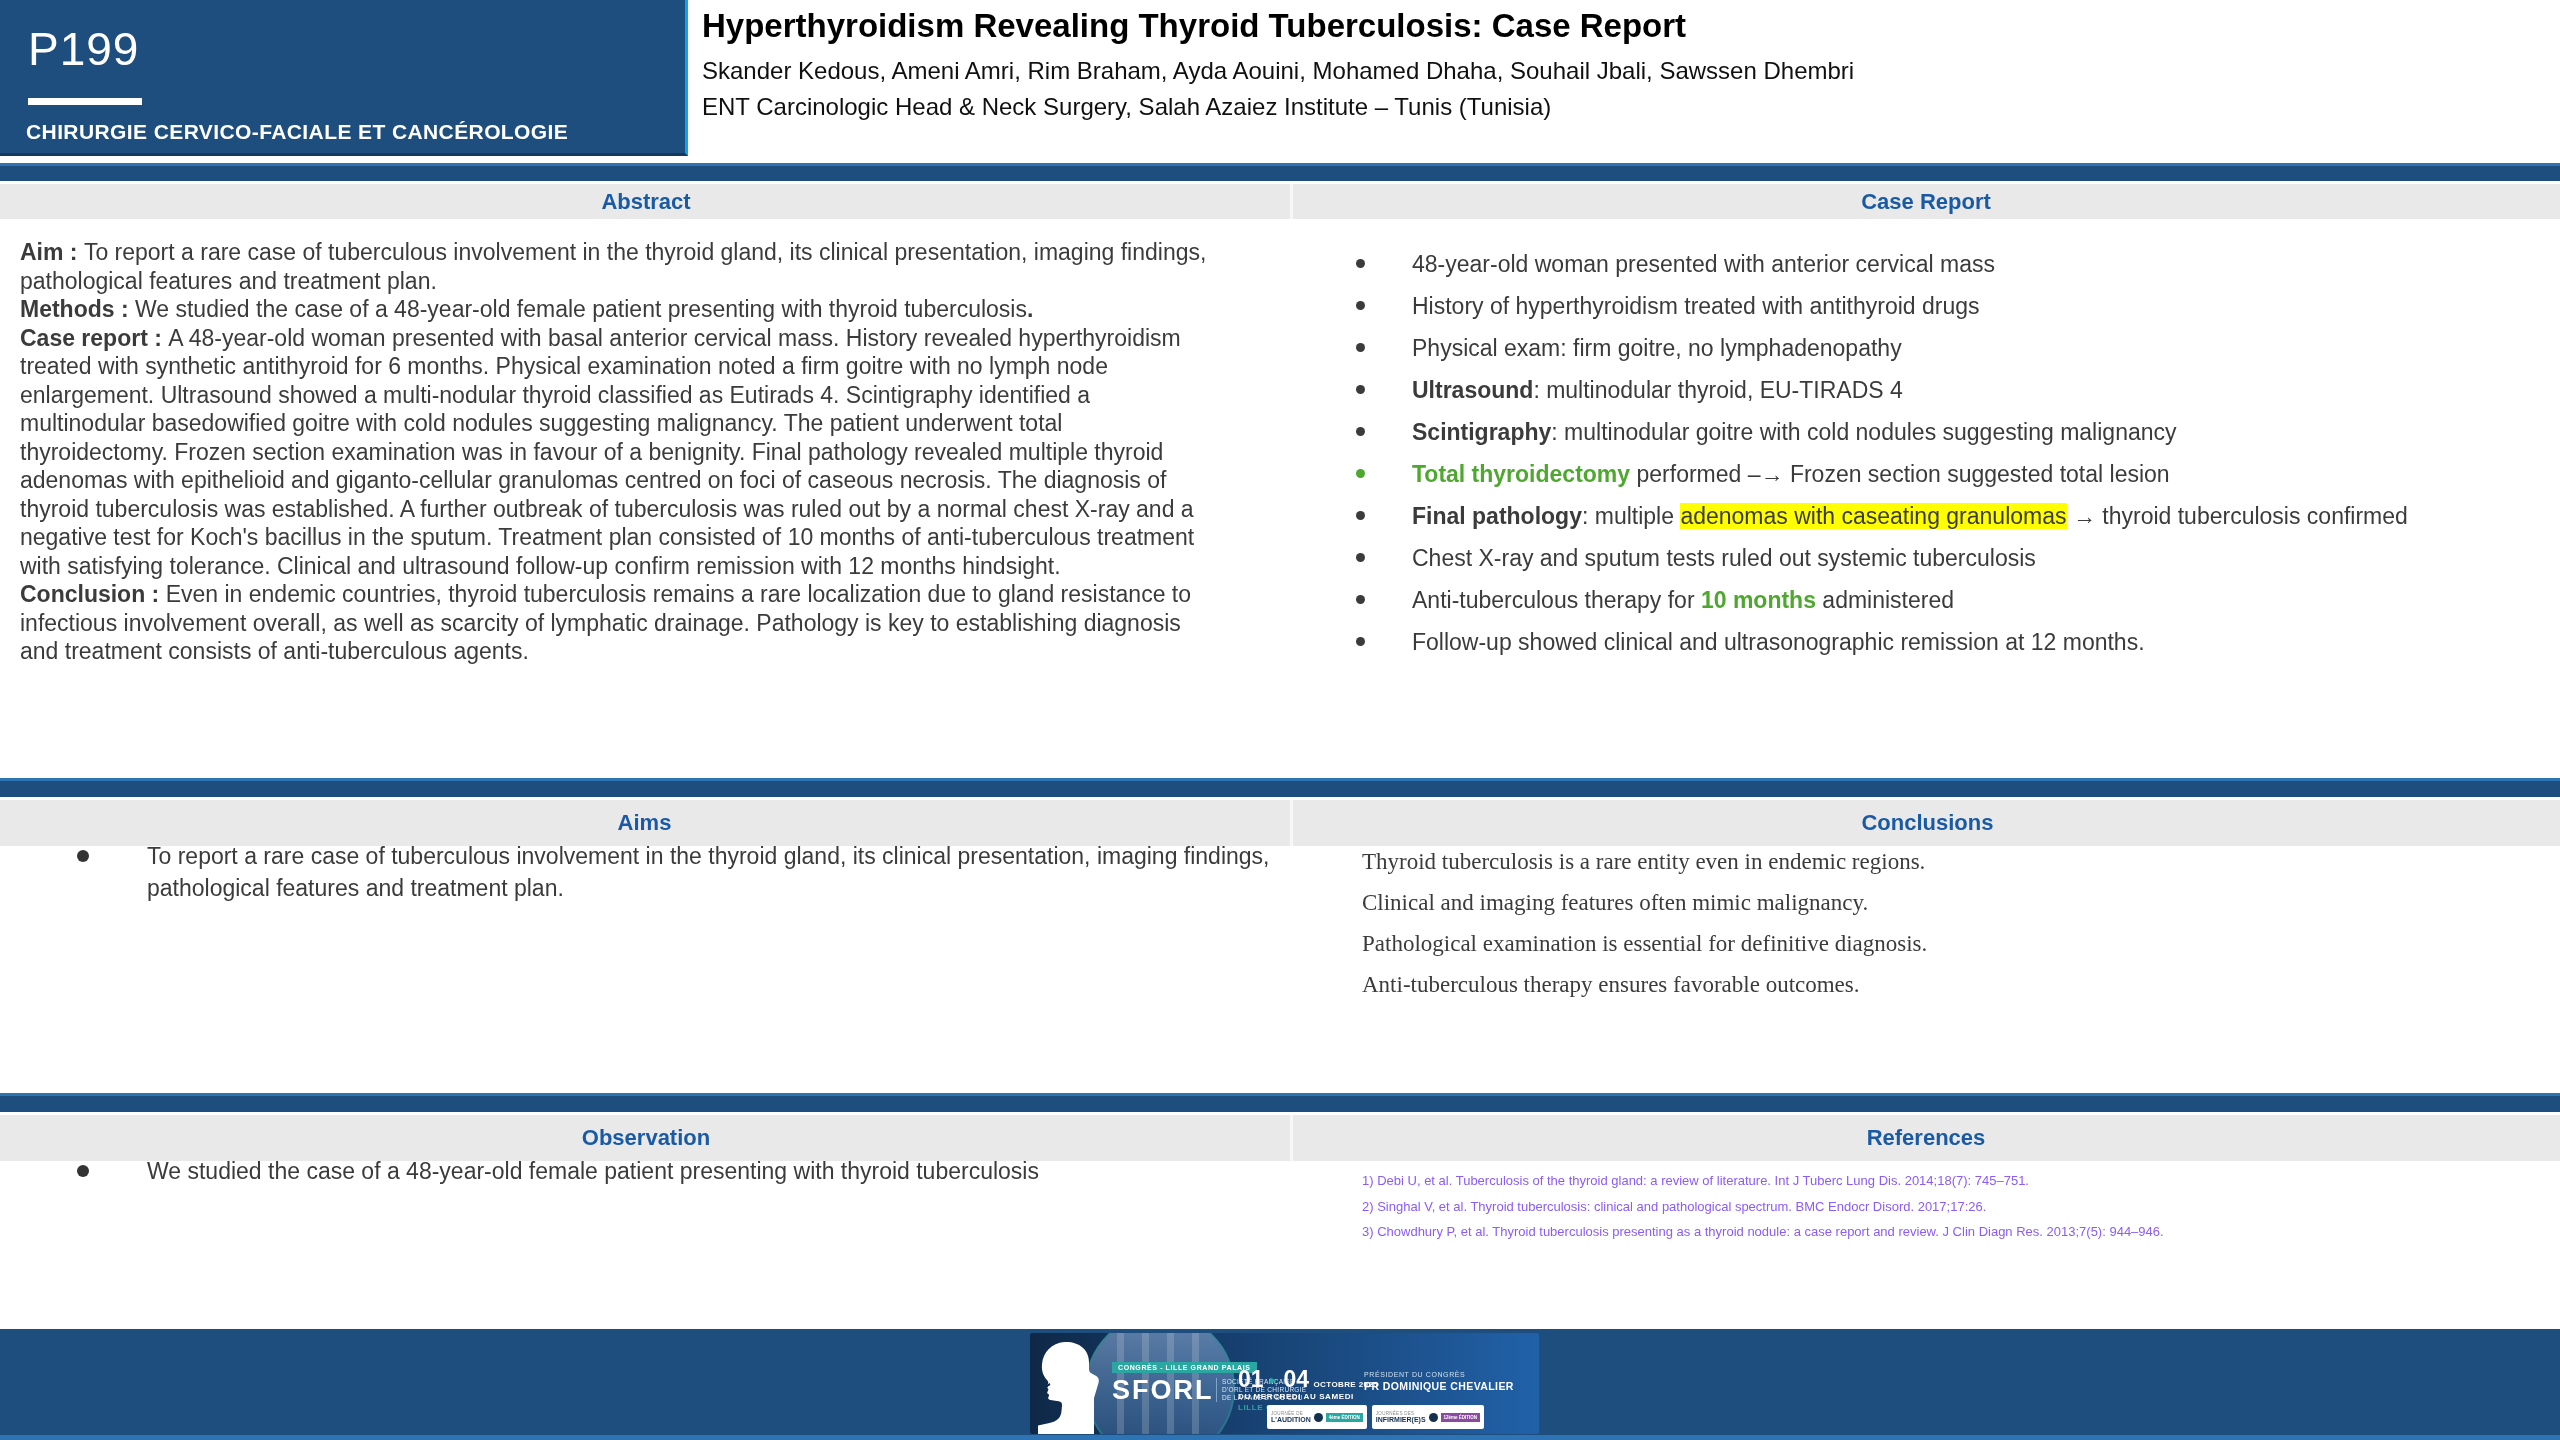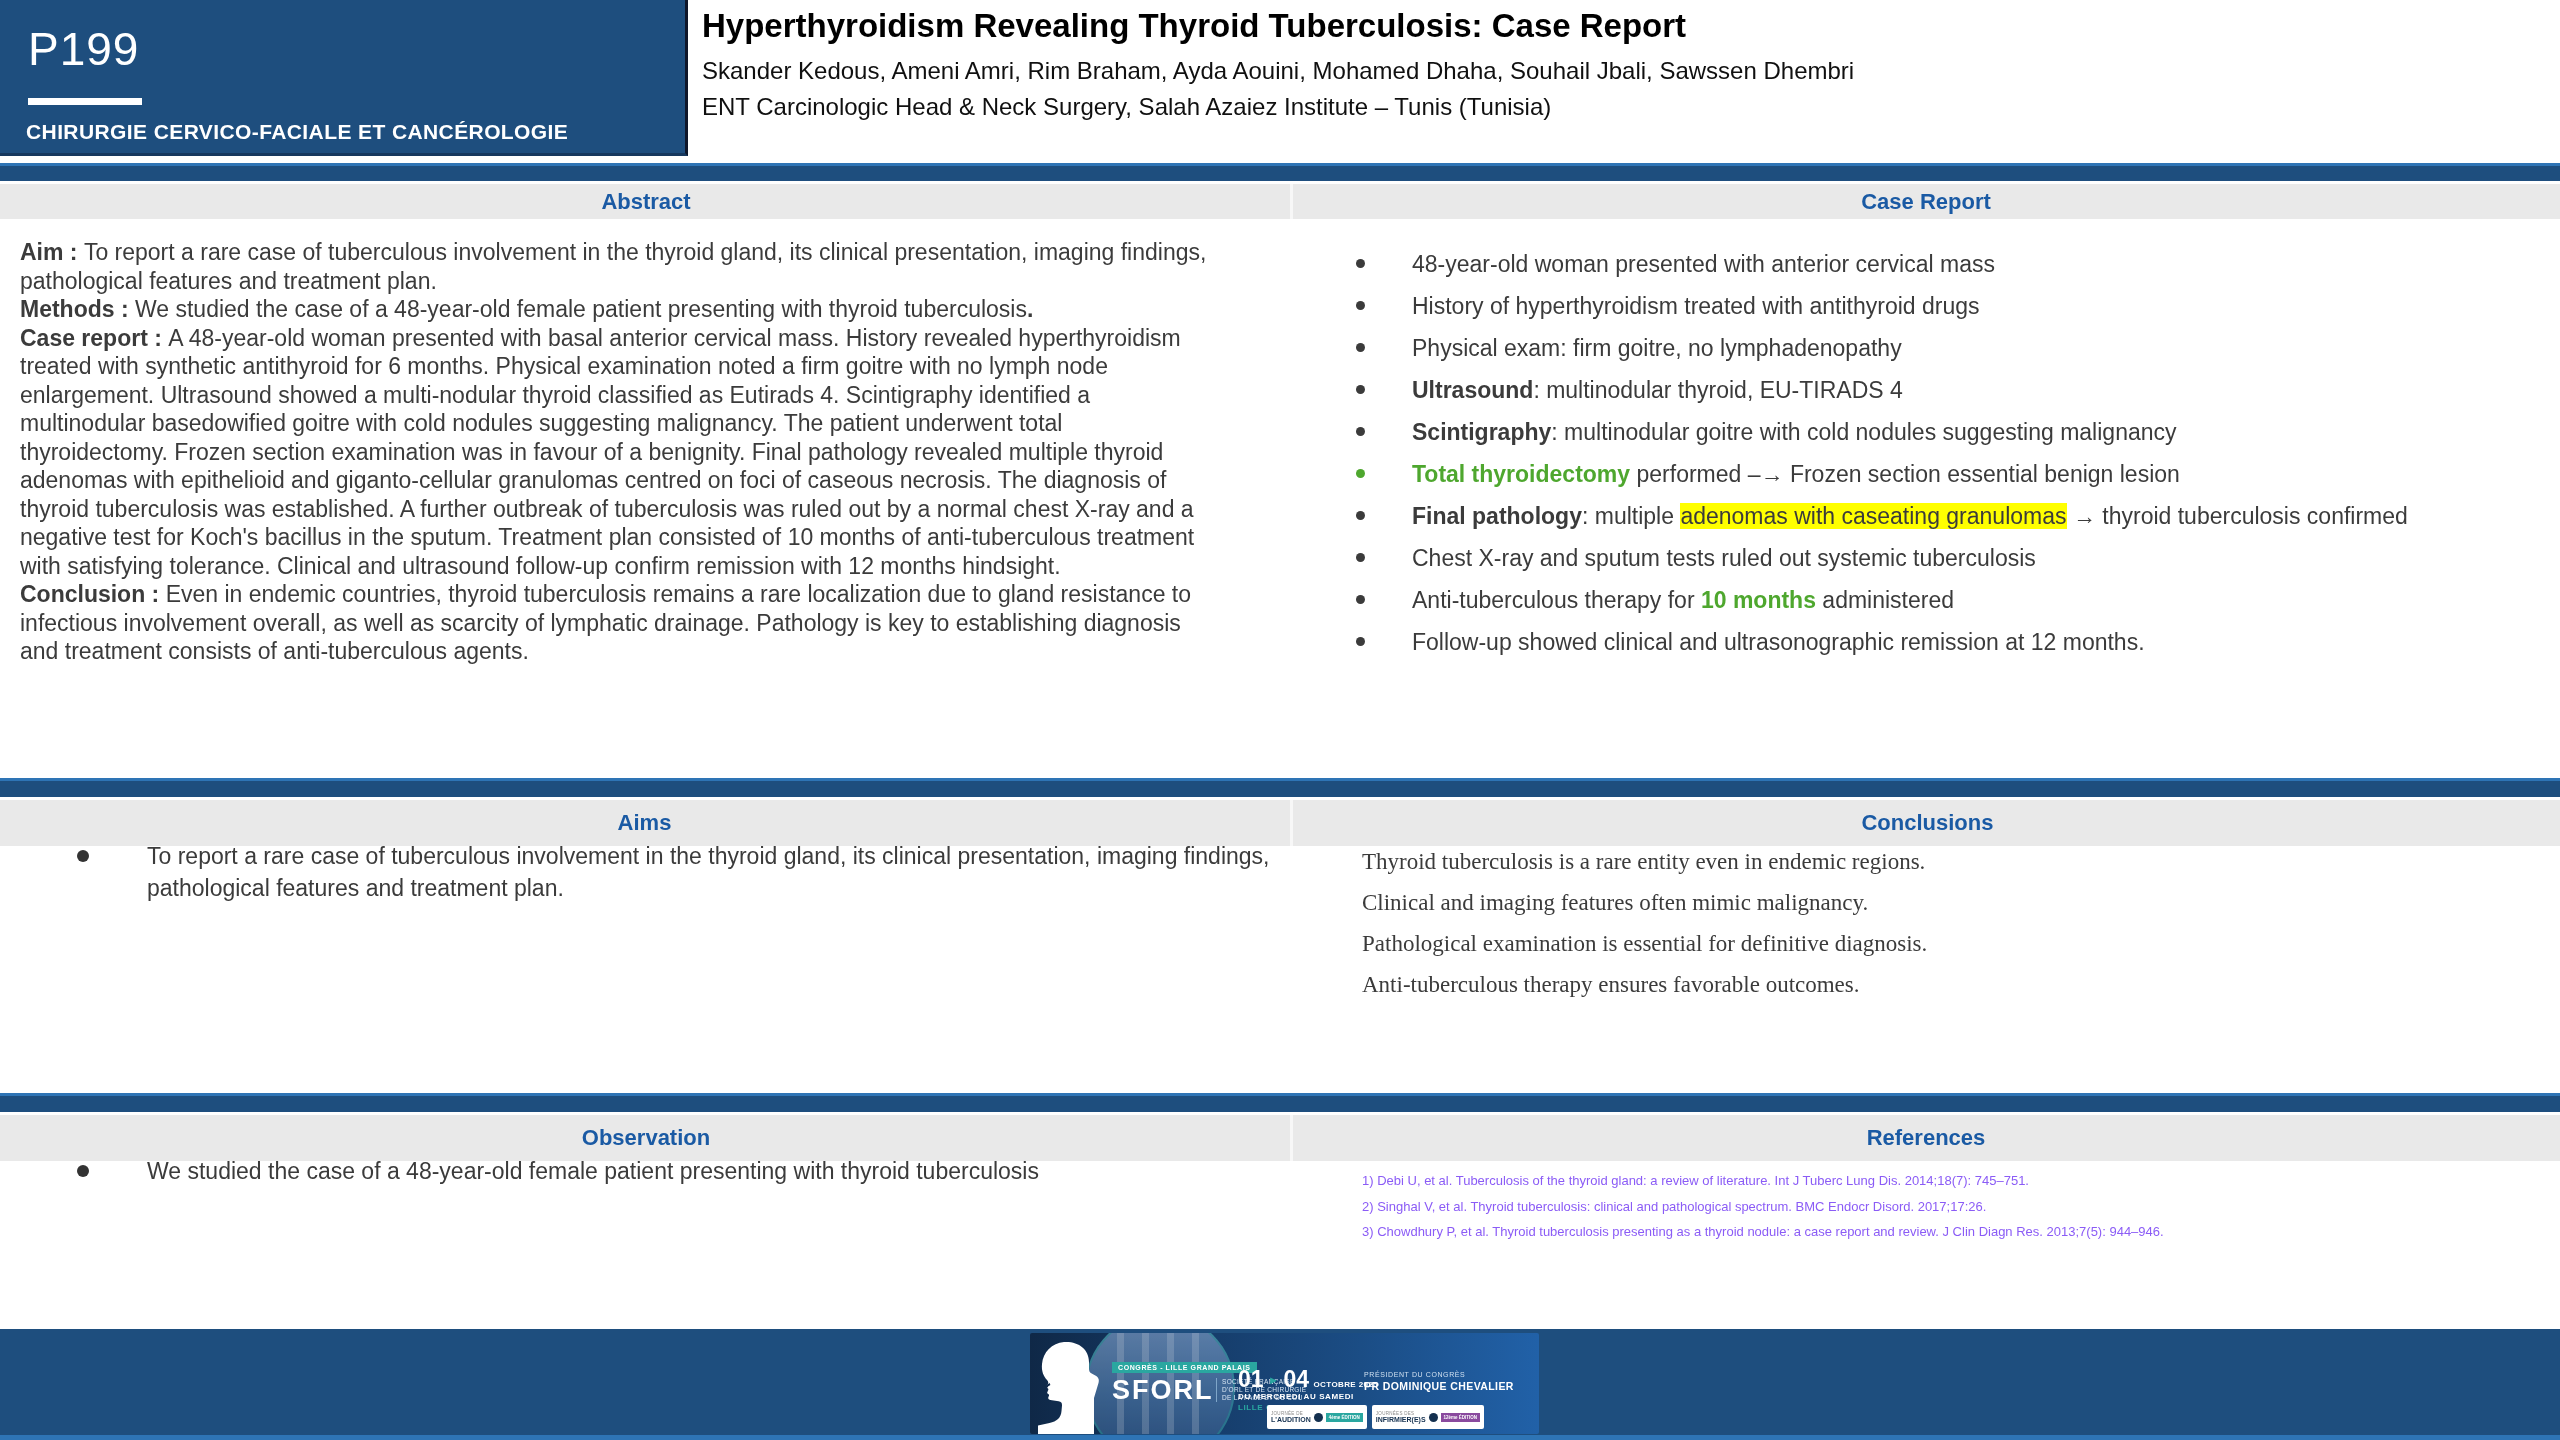--- a/index.html
+++ b/index.html
@@ -3,21 +3,21 @@
 <meta charset="utf-8">
 <title>Poster</title>
 <style>
   html,body{margin:0;padding:0;background:#ffffff;}
   .poster{
     position:relative;width:2560px;height:1440px;background:#ffffff;overflow:hidden;
     font-family:"Liberation Sans","DejaVu Sans",sans-serif;color:#3b3b3b;
   }
   
   .id-box{position:absolute;left:0;top:0;width:688px;height:156px;background:#1E4E7E;
-          border-right:3px solid #0f172a;border-bottom:3px solid #16385E;box-sizing:border-box;}
+          border-right:3px solid #0ea5e9;border-bottom:3px solid #16385E;box-sizing:border-box;}
   .id-code{position:absolute;left:28px;top:22px;font-size:46px;color:#fff;letter-spacing:1px;}
   .id-rule{position:absolute;left:28px;top:98px;width:114px;height:7px;background:#fff;}
   .id-dept{position:absolute;left:26px;top:120px;font-size:21px;font-weight:bold;color:#fff;letter-spacing:.4px;white-space:nowrap;}
   .title-block{position:absolute;left:702px;top:8px;width:1840px;}
   .poster-title{font-size:33px;font-weight:bold;color:#000;margin:0 0 13px 0;line-height:1.1;}
   .poster-authors{font-size:24px;color:#101010;margin:0 0 8px 0;}
   .poster-affiliation{font-size:24px;color:#101010;margin:0;}
   
   .sec-bar{position:absolute;left:0;width:2560px;background:#1E4E7E;border-top:3px solid #2E74B5;box-sizing:border-box;}
   .sec-band{position:absolute;left:0;width:2560px;background:#E9E9E9;display:flex;}
@@ -103,21 +103,21 @@
       <p><span style="font-weight: 700;">Methods : </span><span>We studied the case of a 48-year-old female patient presenting with thyroid tuberculosis</span><span style="font-weight: 700;">.</span></p>
       <p><span style="font-weight: 700;">Case report : </span><span>A 48-year-old woman presented with basal anterior cervical mass. History revealed hyperthyroidism treated with synthetic antithyroid for 6 months. Physical examination noted a firm goitre with no lymph node enlargement. Ultrasound showed a multi-nodular thyroid classified as Eutirads 4. Scintigraphy identified a multinodular basedowified goitre with cold nodules suggesting malignancy. The patient underwent total thyroidectomy. Frozen section examination was in favour of a benignity. Final pathology revealed multiple thyroid adenomas with epithelioid and giganto-cellular granulomas centred on foci of caseous necrosis. The diagnosis of thyroid tuberculosis was established. A further outbreak of tuberculosis was ruled out by a normal chest X-ray and a negative test for Koch's bacillus in the sputum. Treatment plan consisted of 10 months of anti-tuberculous treatment with satisfying tolerance. Clinical and ultrasound follow-up confirm remission with 12 months hindsight.</span></p>
       <p><span style="font-weight: 700;">Conclusion : </span><span>Even in endemic countries, thyroid tuberculosis remains a rare localization due to gland resistance to infectious involvement overall, as well as scarcity of lymphatic drainage. Pathology is key to establishing diagnosis and treatment consists of anti-tuberculous agents.</span></p>
     </div>
   <ul class="cr-list">
       <li class="cr-item"><span class="dot"></span><span><span>48-year-old woman presented with anterior cervical mass</span></span></li>
       <li class="cr-item"><span class="dot"></span><span><span>History of hyperthyroidism treated with antithyroid drugs</span></span></li>
       <li class="cr-item"><span class="dot"></span><span><span>Physical exam: firm goitre, no lymphadenopathy</span></span></li>
       <li class="cr-item"><span class="dot"></span><span><span style="font-weight: 700;">Ultrasound</span><span>: multinodular thyroid, EU-TIRADS 4</span></span></li>
       <li class="cr-item"><span class="dot"></span><span><span style="font-weight: 700;">Scintigraphy</span><span>: multinodular goitre with cold nodules suggesting malignancy</span></span></li>
-      <li class="cr-item"><span class="dot" style="background: rgb(78, 167, 46);"></span><span><span style="font-weight: 700; color: rgb(78, 167, 46);">Total thyroidectomy</span><span> performed –→ Frozen section essential benign lesion</span></span></li>
+      <li class="cr-item"><span class="dot" style="background: rgb(78, 167, 46);"></span><span><span style="font-weight: 700; color: rgb(78, 167, 46);">Total thyroidectomy</span><span> performed –→ Frozen section suggested total lesion</span></span></li>
       <li class="cr-item"><span class="dot"></span><span><span style="font-weight: 700;">Final pathology</span><span>: multiple </span><span class="hl">adenomas with caseating granulomas</span><span> → thyroid tuberculosis confirmed</span></span></li>
       <li class="cr-item"><span class="dot"></span><span><span>Chest X-ray and sputum tests ruled out systemic tuberculosis</span></span></li>
       <li class="cr-item"><span class="dot"></span><span><span>Anti-tuberculous therapy for </span><span style="font-weight: 700; color: rgb(78, 167, 46);">10 months</span><span> administered</span></span></li>
       <li class="cr-item"><span class="dot"></span><span><span>Follow-up showed clinical and ultrasonographic remission at 12 months.</span></span></li>
     </ul>
 
   <div class="sec-bar" style="top:778px;height:19px;"></div>
   <div class="sec-band" style="top:800px;height:46px;gap:6px;">
     <div class="half">
       <h2>Aims</h2>

